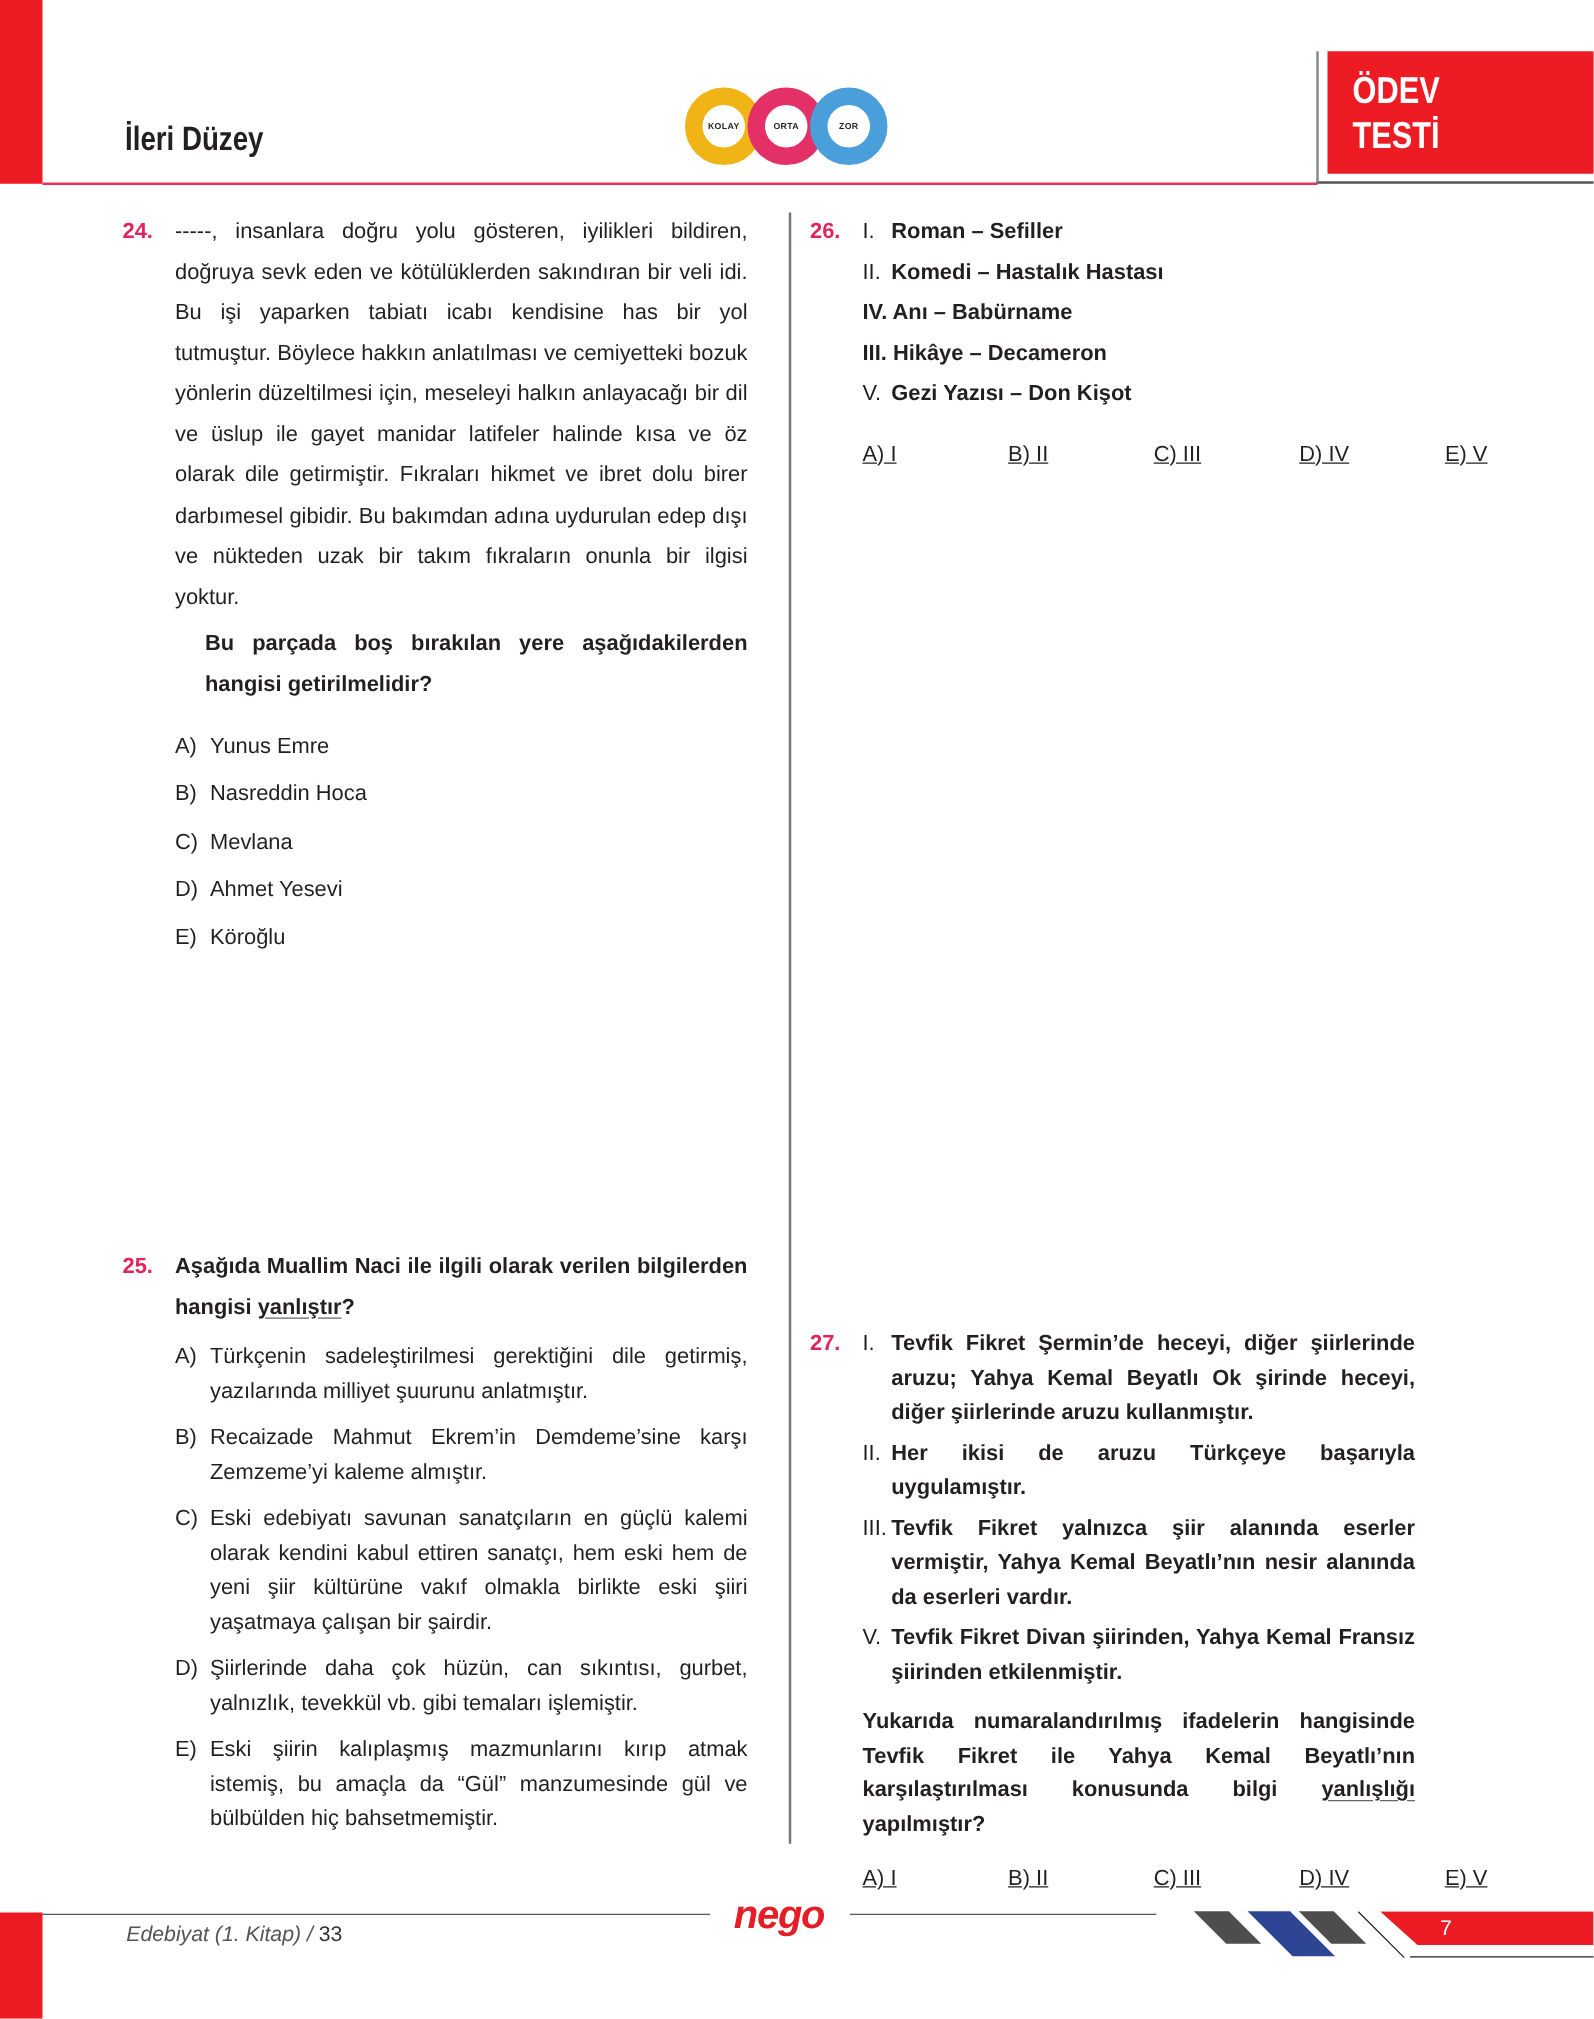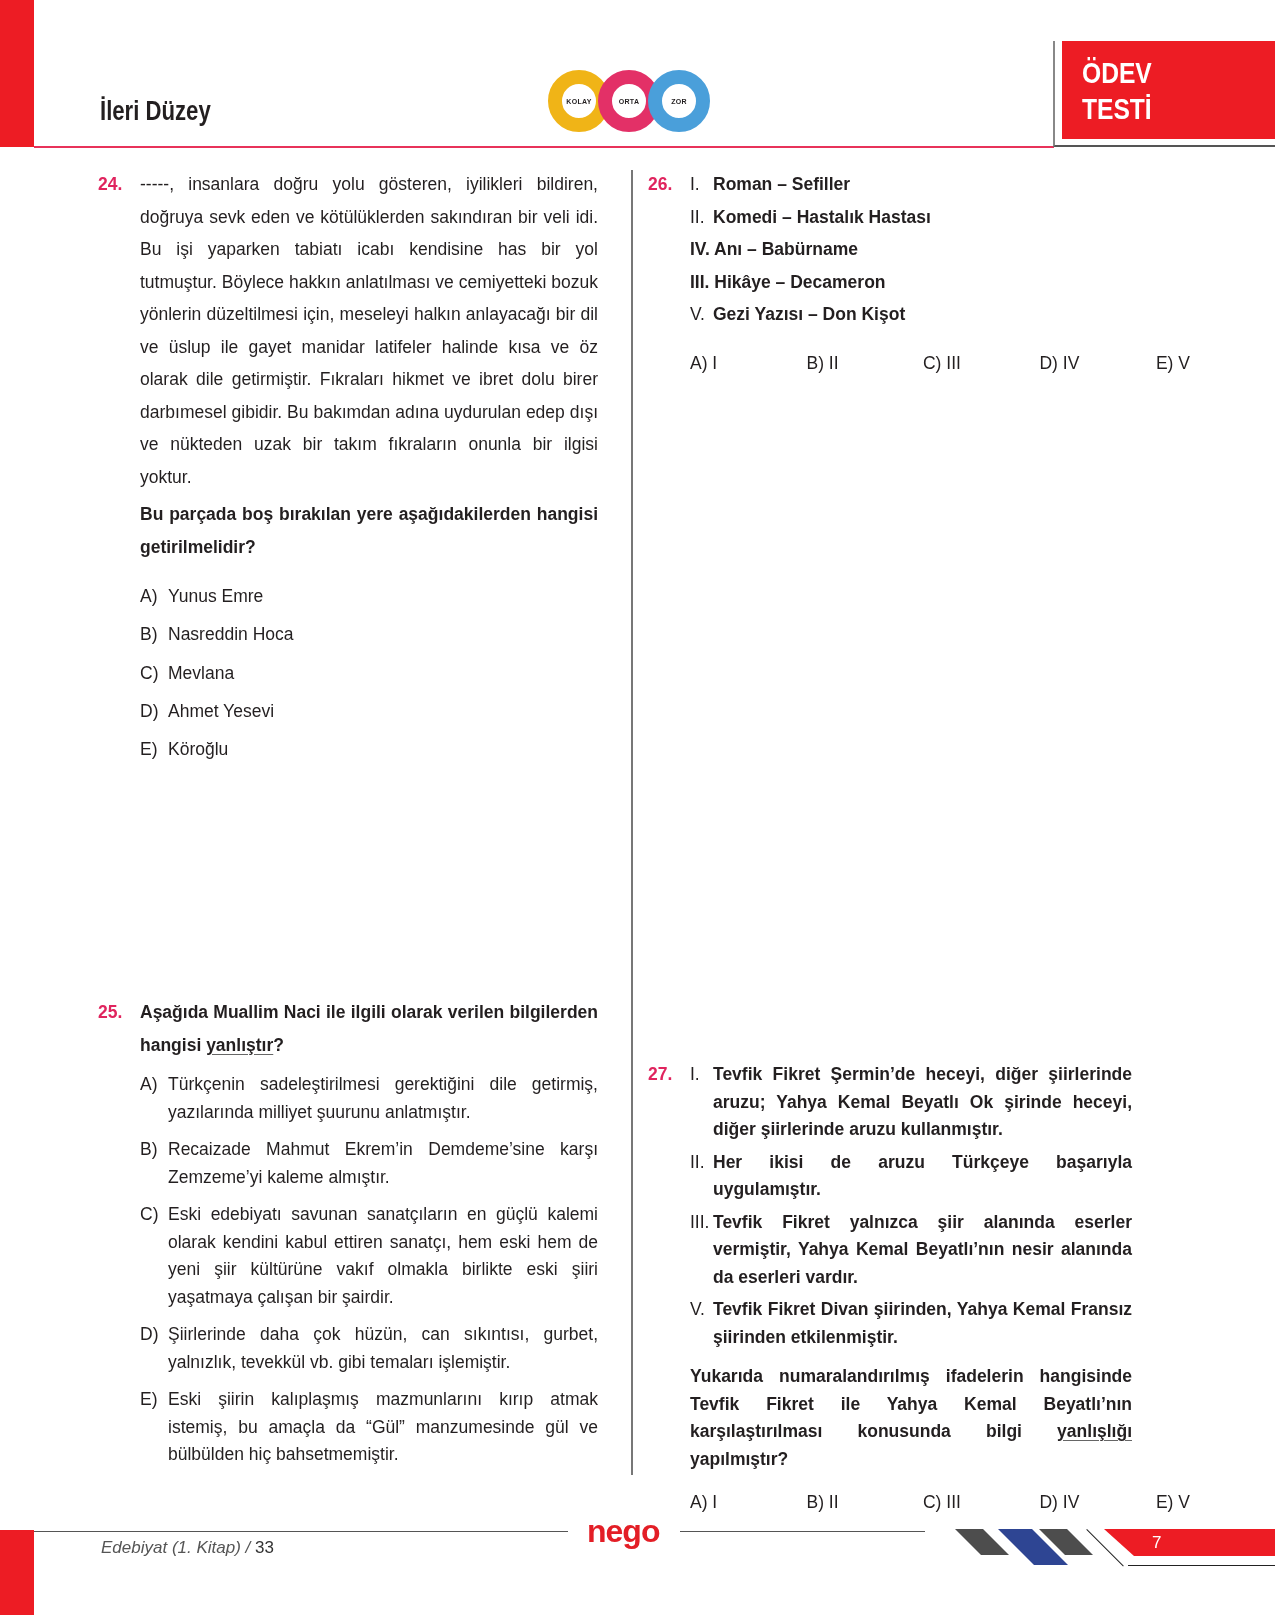--- a/index.html
+++ b/index.html
@@ -29,31 +29,31 @@
   .q .num { position: absolute; left: 0; top: 0; color: #e0245e; font-weight: bold; }
   .q .body { position: absolute; left: 42px; top: 0; text-align: justify; }
   .bold { font-weight: bold; }
   .u { text-decoration: underline; text-decoration-color: #666; text-underline-offset: 3px; }
 
   .opt { display: flex; }
   .opt .lbl { width: 28px; flex: none; }
   .opt .txt { flex: 1; text-align: justify; }
 
   .row-opts { display: flex; }
-  .row-opts span { flex: 1; }
+  .row-opts span { flex: 1; text-decoration: underline; }
 
   .roman { display: flex; }
   .roman .rn { width: 23px; flex: none; }
   .roman .rt { flex: 1; text-align: justify; font-weight: bold; }
 
   .footer-line-left { position: absolute; left: 34px; top: 1531px; width: 534px; height: 1px; background: #555; }
   .footer-line-mid { position: absolute; left: 680px; top: 1531px; width: 245px; height: 1px; background: #555; }
   .footer-book { position: absolute; left: 101px; top: 1538px; font-size: 17px; color: #555; font-style: italic; }
   .footer-book .pg { font-style: normal; color: #333; }
-  .nego { position: absolute; left: 587px; top: 1516px; width: 84px; height: 30px; display: flex; align-items: flex-start; }
+  .nego { position: absolute; left: 587px; top: 1516px; width: 84px; height: 30px; display: flex; align-items: flex-start; font-style: italic; }
   .nego span { color: #e31e26; font-weight: bold; font-size: 32px; line-height: 30px; letter-spacing: -1px; font-family: "Liberation Sans", sans-serif; }
 
   .stripe { position: absolute; top: 1529px; height: 26px; transform: skewX(45deg); transform-origin: left top; }
   .page-num-bar { position: absolute; left: 1104px; top: 1529px; width: 171px; height: 27px; background: #ed1c24; clip-path: polygon(0 0, 100% 0, 100% 100%, 30px 100%); }
   .page-num { position: absolute; left: 1152px; top: 1533px; color: #fff; font-size: 17px; }
   .page-num-underline { position: absolute; left: 1128px; top: 1565px; width: 147px; height: 1px; background: #222; }
   .page-num-diag { position: absolute; left: 1087px; top: 1529px; width: 52px; height: 1px; background: #222; transform: rotate(45deg); transform-origin: left top; }
 </style>
 </head>
 <body>
@@ -83,21 +83,21 @@
     <div>TESTİ</div>
   </div>
 </div>
 
 <div class="col-divider"></div>
 
 <div class="q" style="left:98px; top:168px; width:500px;">
   <div class="num">24.</div>
   <div class="body" style="width:458px;">
     <div>-----, insanlara doğru yolu gösteren, iyilikleri bildiren, doğruya sevk eden ve kötülüklerden sakındıran bir veli idi. Bu işi yaparken tabiatı icabı kendisine has bir yol tutmuştur. Böylece hakkın anlatılması ve cemiyetteki bozuk yönlerin düzeltilmesi için, meseleyi halkın anlayacağı bir dil ve üslup ile gayet manidar latifeler halinde kısa ve öz olarak dile getirmiştir. Fıkraları hikmet ve ibret dolu birer darbımesel gibidir. Bu bakımdan adına uydurulan edep dışı ve nükteden uzak bir takım fıkraların onunla bir ilgisi yoktur.</div>
-    <div class="bold" style="margin-top:5px;">Bu parçada boş bırakılan yere aşağıdakilerden hangisi getirilmelidir?</div>
+    <div class="bold" style="margin-top:5px;margin-left:24px;">Bu parçada boş bırakılan yere aşağıdakilerden hangisi getirilmelidir?</div>
     <div style="margin-top:14px; line-height:38.3px;">
       <div class="opt">
           <span class="lbl">A)</span>
           <span class="txt">Yunus Emre</span>
         </div>
       <div class="opt">
           <span class="lbl">B)</span>
           <span class="txt">Nasreddin Hoca</span>
         </div>
       <div class="opt">

